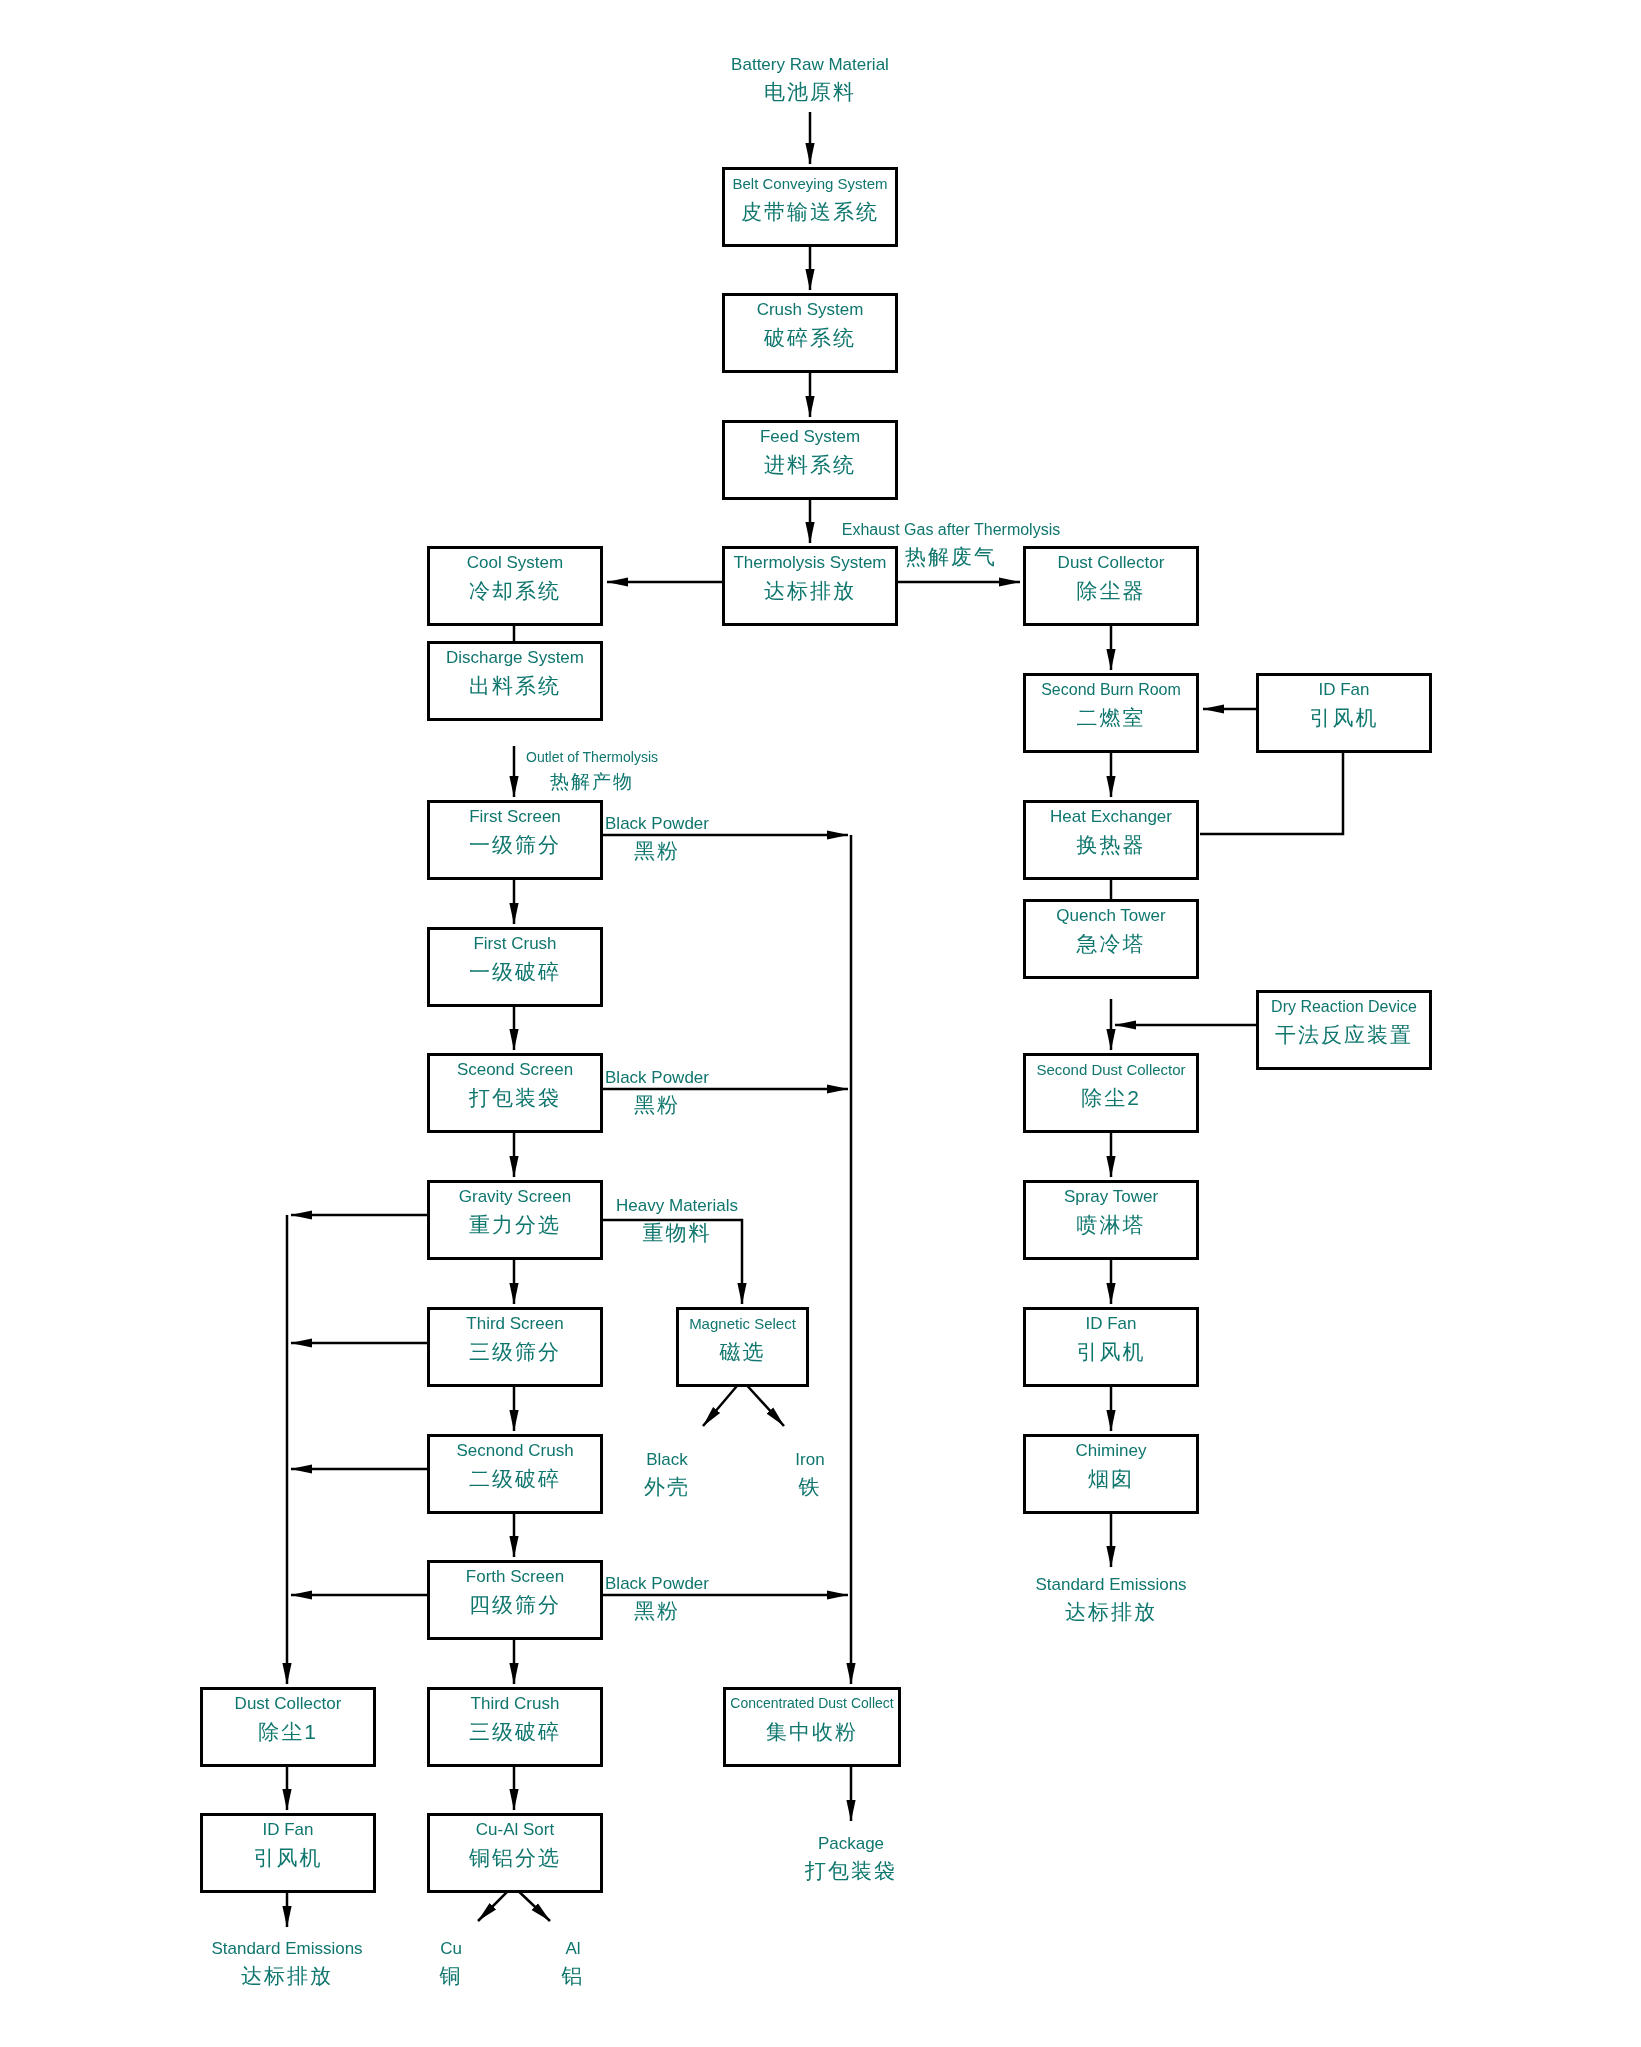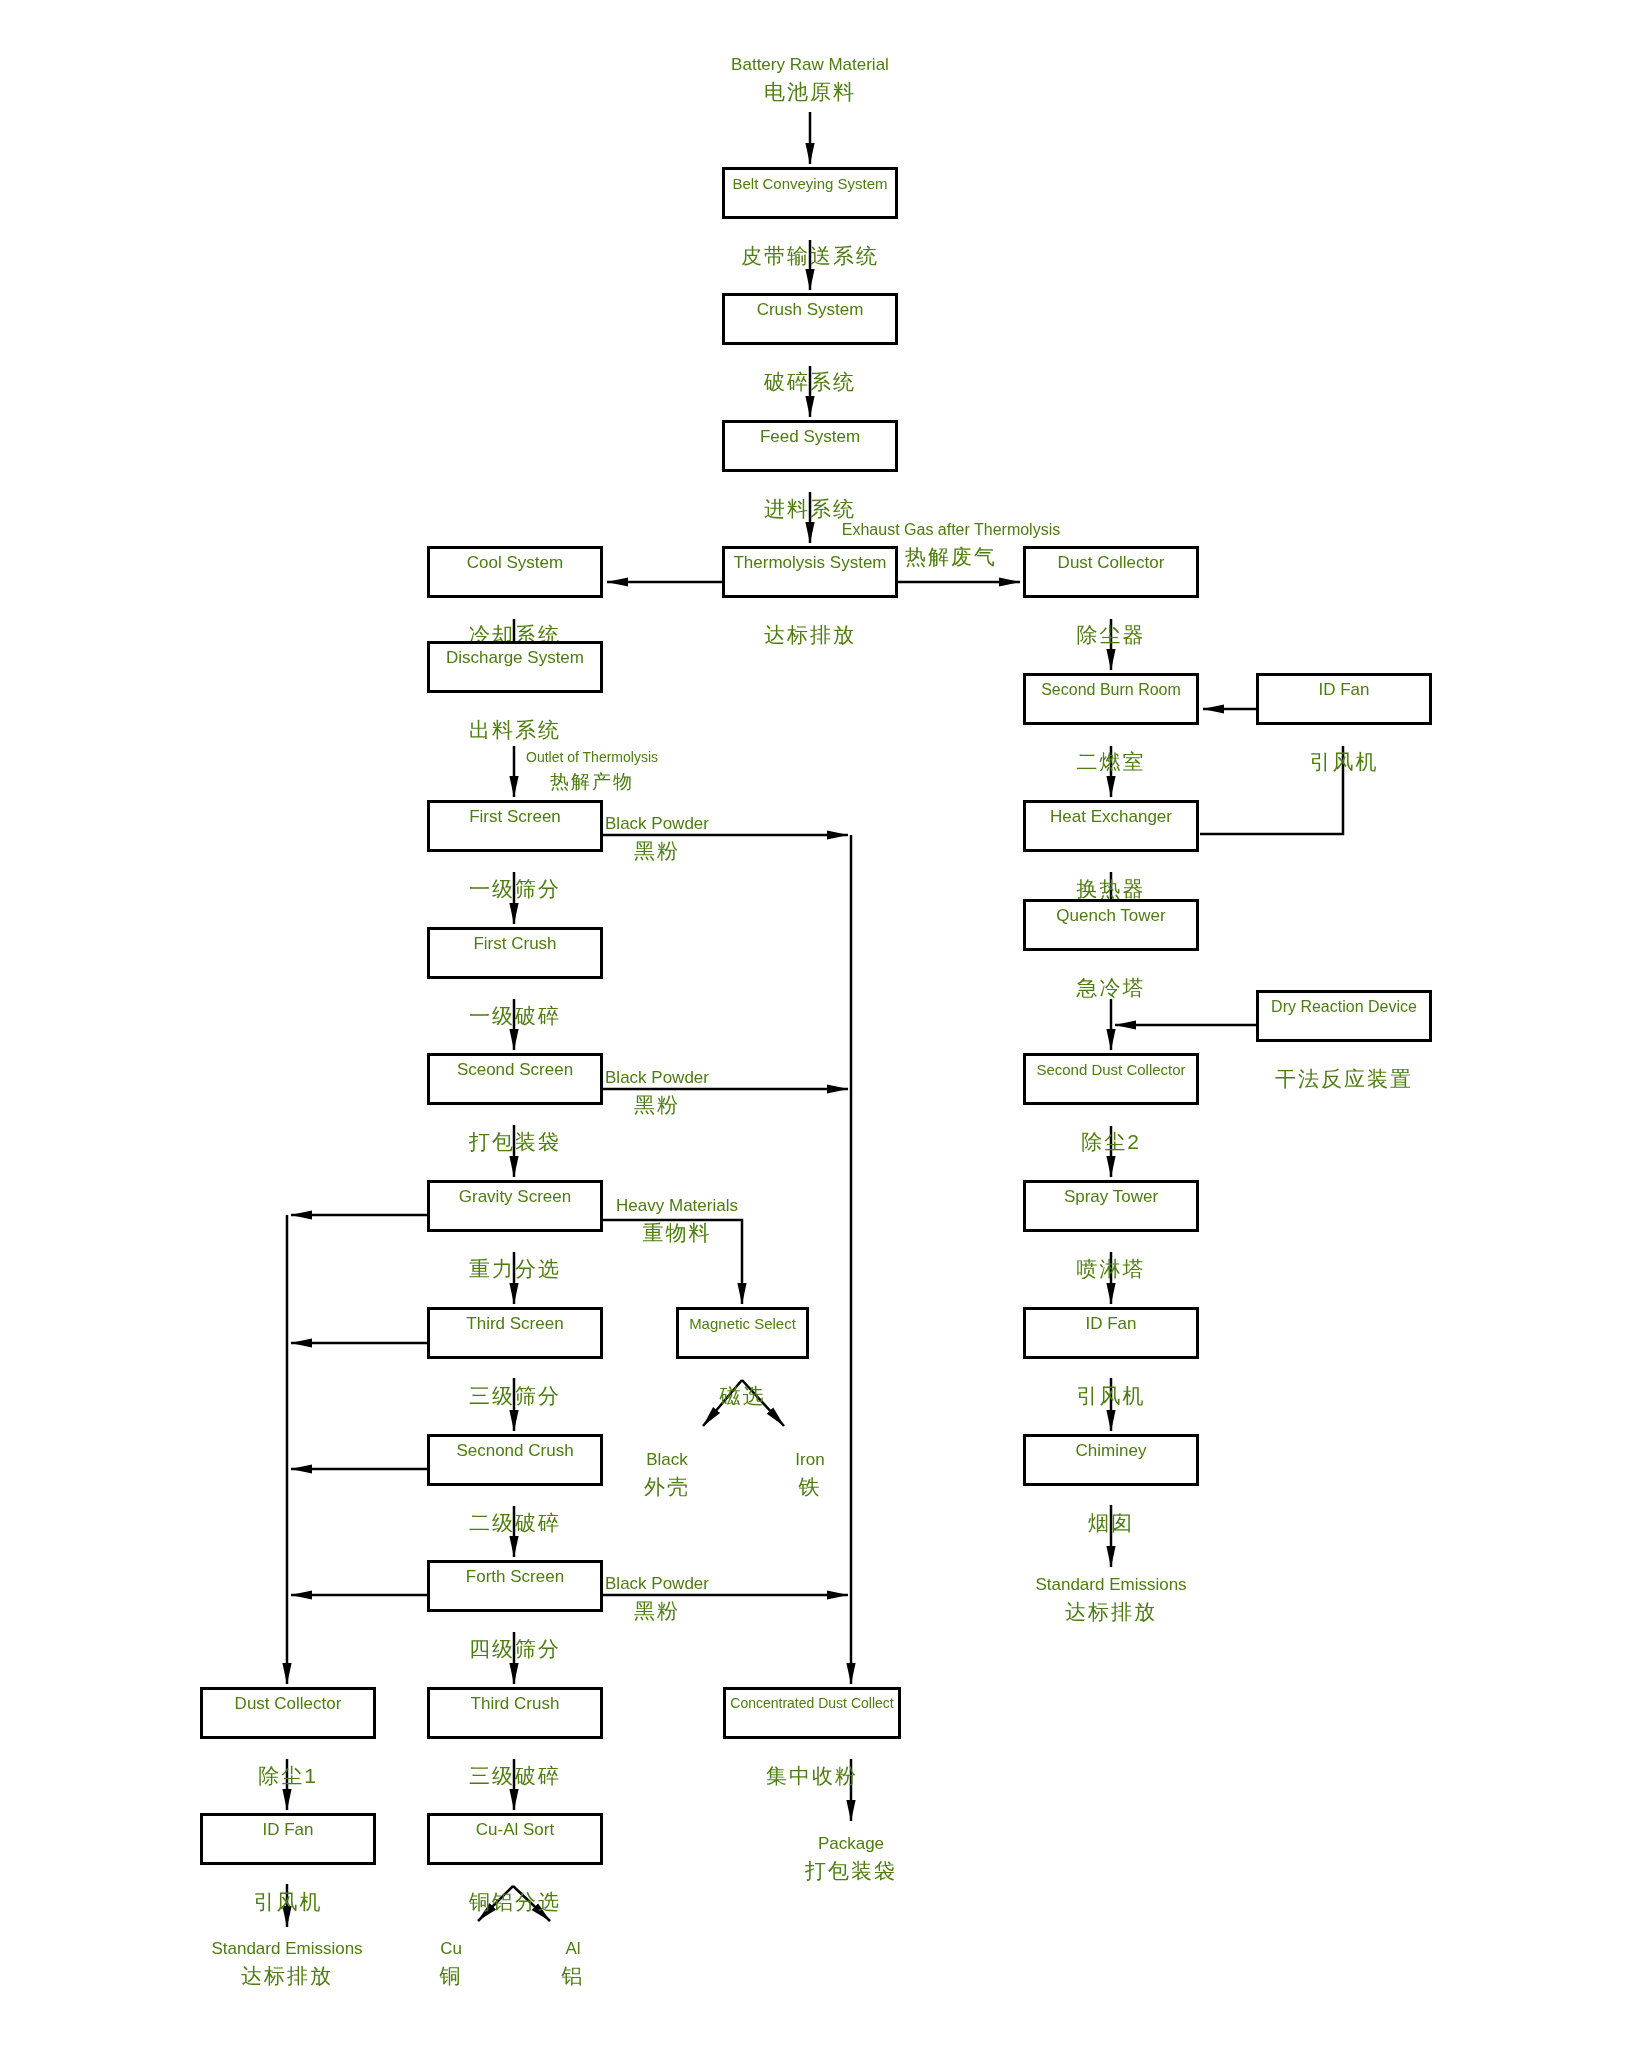--- a/index.html
+++ b/index.html
@@ -1,21 +1,21 @@
 <!DOCTYPE html>
 <html><head>
 <meta charset="utf-8">
 <style>
   html,body{margin:0;padding:0;background:#ffffff;}
   .canvas{position:relative;width:1641px;height:2047px;background:#ffffff;
-          font-family:"Liberation Sans","DejaVu Sans",sans-serif;color:#4d7c0f;overflow:hidden;}
+          font-family:"Liberation Sans","DejaVu Sans",sans-serif;color:#0f766e;overflow:hidden;}
   svg.wires{position:absolute;left:0;top:0;}
-  .node{position:absolute;box-sizing:border-box;width:176px;height:52px;border:3px solid #000;
+  .node{position:absolute;box-sizing:border-box;width:176px;height:80px;border:3px solid #000;
         background:#fff;display:flex;flex-direction:column;align-items:center;justify-content:flex-start;
-        text-align:center;gap:44px;}
+        text-align:center;}
   .node .en{font-size:17px;line-height:27px;white-space:nowrap;}
   .node .zh{font-size:21px;line-height:29px;white-space:nowrap;letter-spacing:2px;}
   .flabel{position:absolute;transform:translateX(-50%);text-align:center;white-space:nowrap;}
   .flabel .en{font-size:17px;line-height:25px;}
   .flabel .zh{font-size:21px;line-height:30px;letter-spacing:2px;}
 
   
   #n-belt{left:722px;top:167px}        #n-crush{left:722px;top:293px}
   #n-feed{left:722px;top:420px}        #n-thermolysis{left:722px;top:546px}
   #n-cool{left:427px;top:546px}        #n-dustr{left:1023px;top:546px}

